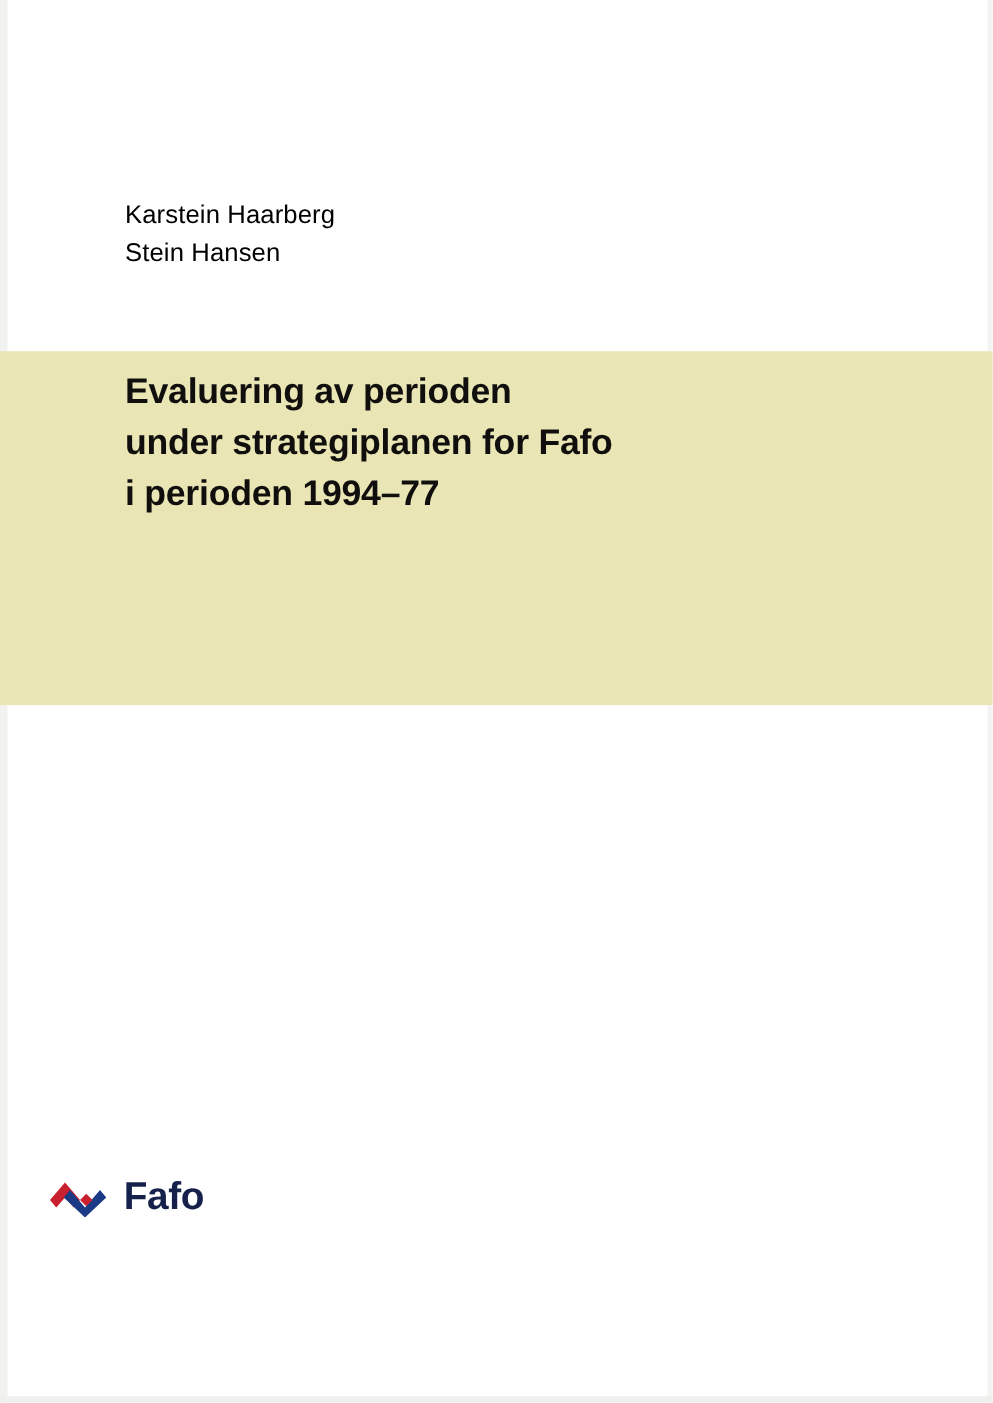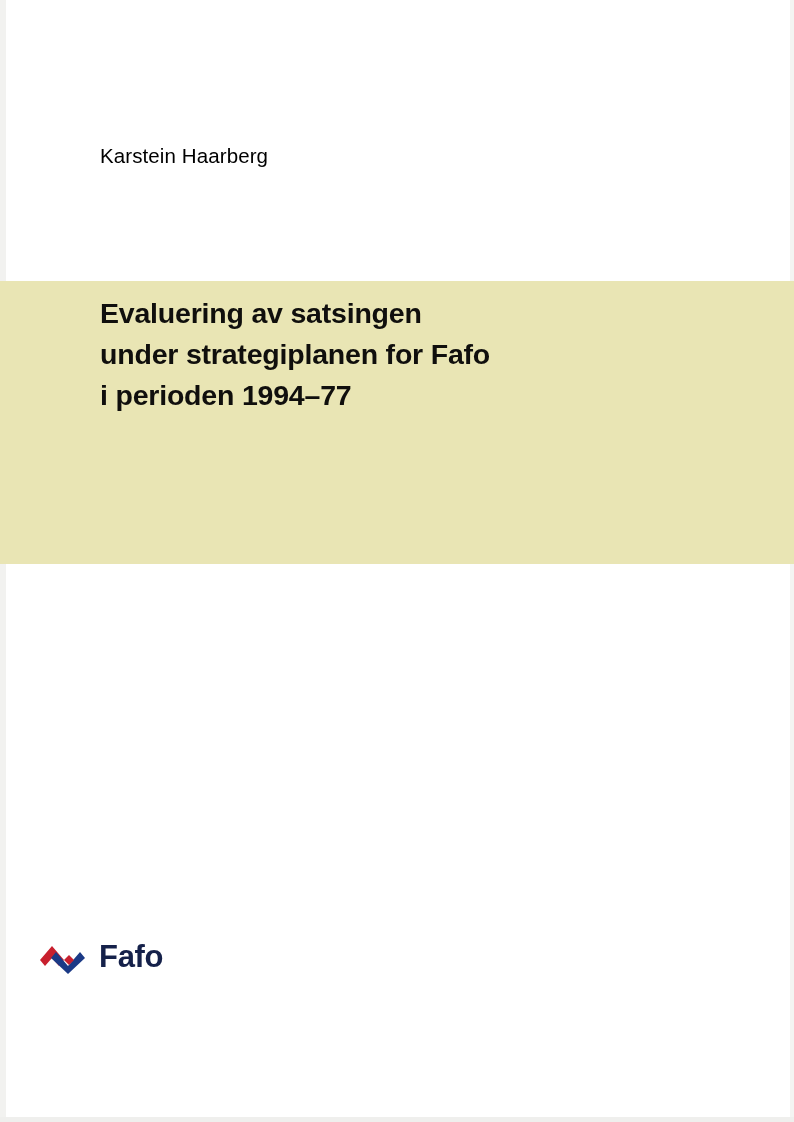--- a/index.html
+++ b/index.html
@@ -44,21 +44,21 @@
     left: 0;
     bottom: 0;
     width: 794px;
     height: 5px;
     background: #efefed;
   }
 
   .authors {
     position: absolute;
     left: 100px;
-    top: 140px;
+    top: 156px;
     width: 600px;
   }
   .author-line {
     font-size: 20.5px;
     line-height: 31px;
     color: #000000;
     letter-spacing: 0.1px;
   }
 
   .title-band {
@@ -110,26 +110,27 @@
 <body>
 
 <div class="page">
 
   <div class="edge-left"></div>
   <div class="edge-right"></div>
   <div class="edge-bottom"></div>
 
   <div class="authors">
     <div class="author-line">Karstein Haarberg</div>
+    <div class="author-line">Stein Hansen</div>
   </div>
 
   <div class="title-band"></div>
 
   <div class="title-block">
-    <div class="title-line">Evaluering av satsingen</div>
+    <div class="title-line">Evaluering av perioden</div>
     <div class="title-line">under strategiplanen for Fafo</div>
     <div class="title-line">i perioden 1994–77</div>
   </div>
 
   <div class="logo-wrap">
     <svg class="logo-mark" viewBox="0 0 52 34">
       <polygon points="2,20 14,6 26,20 21,26 14,18 7,26" fill="#c8202e"></polygon>
       <polygon points="18,12 30,26 42,12 47,18 30,34 13,18" fill="#1b3a86"></polygon>
       <polygon points="26,20 31,15 36,20 31,25" fill="#c8202e"></polygon>
     </svg>

